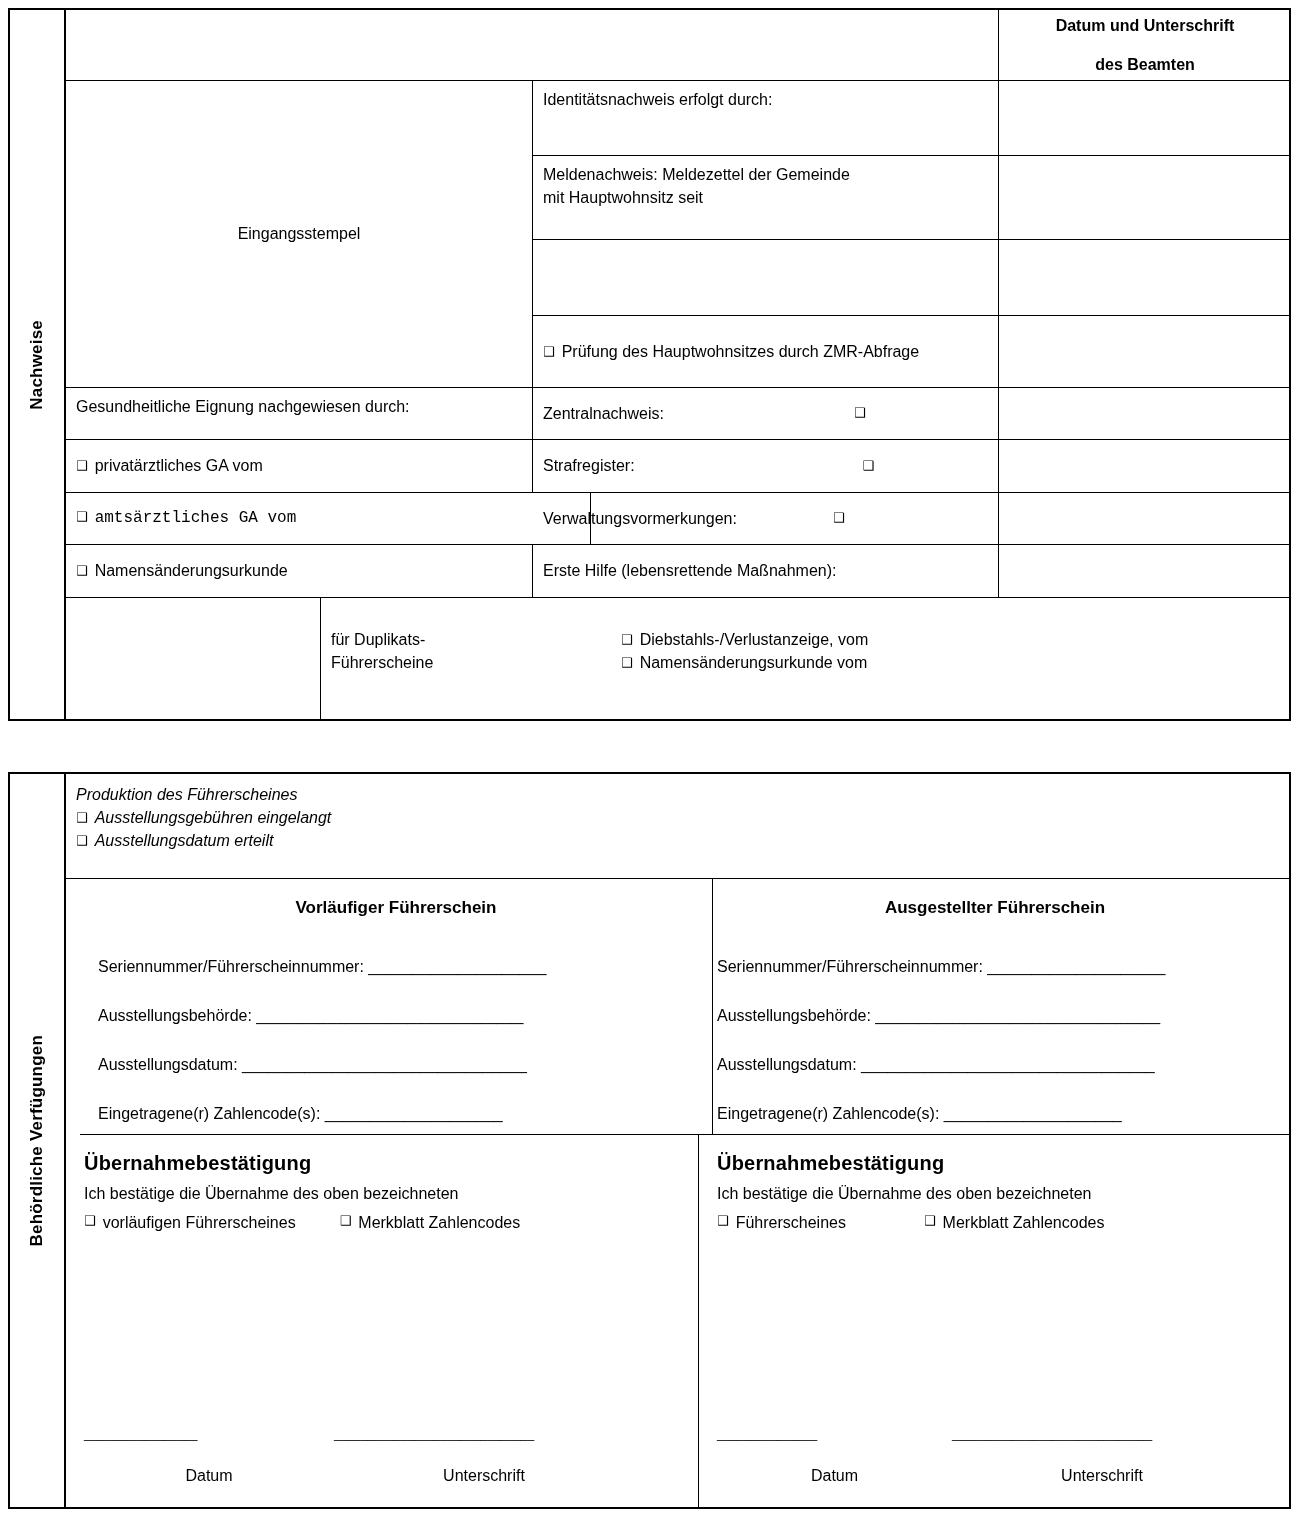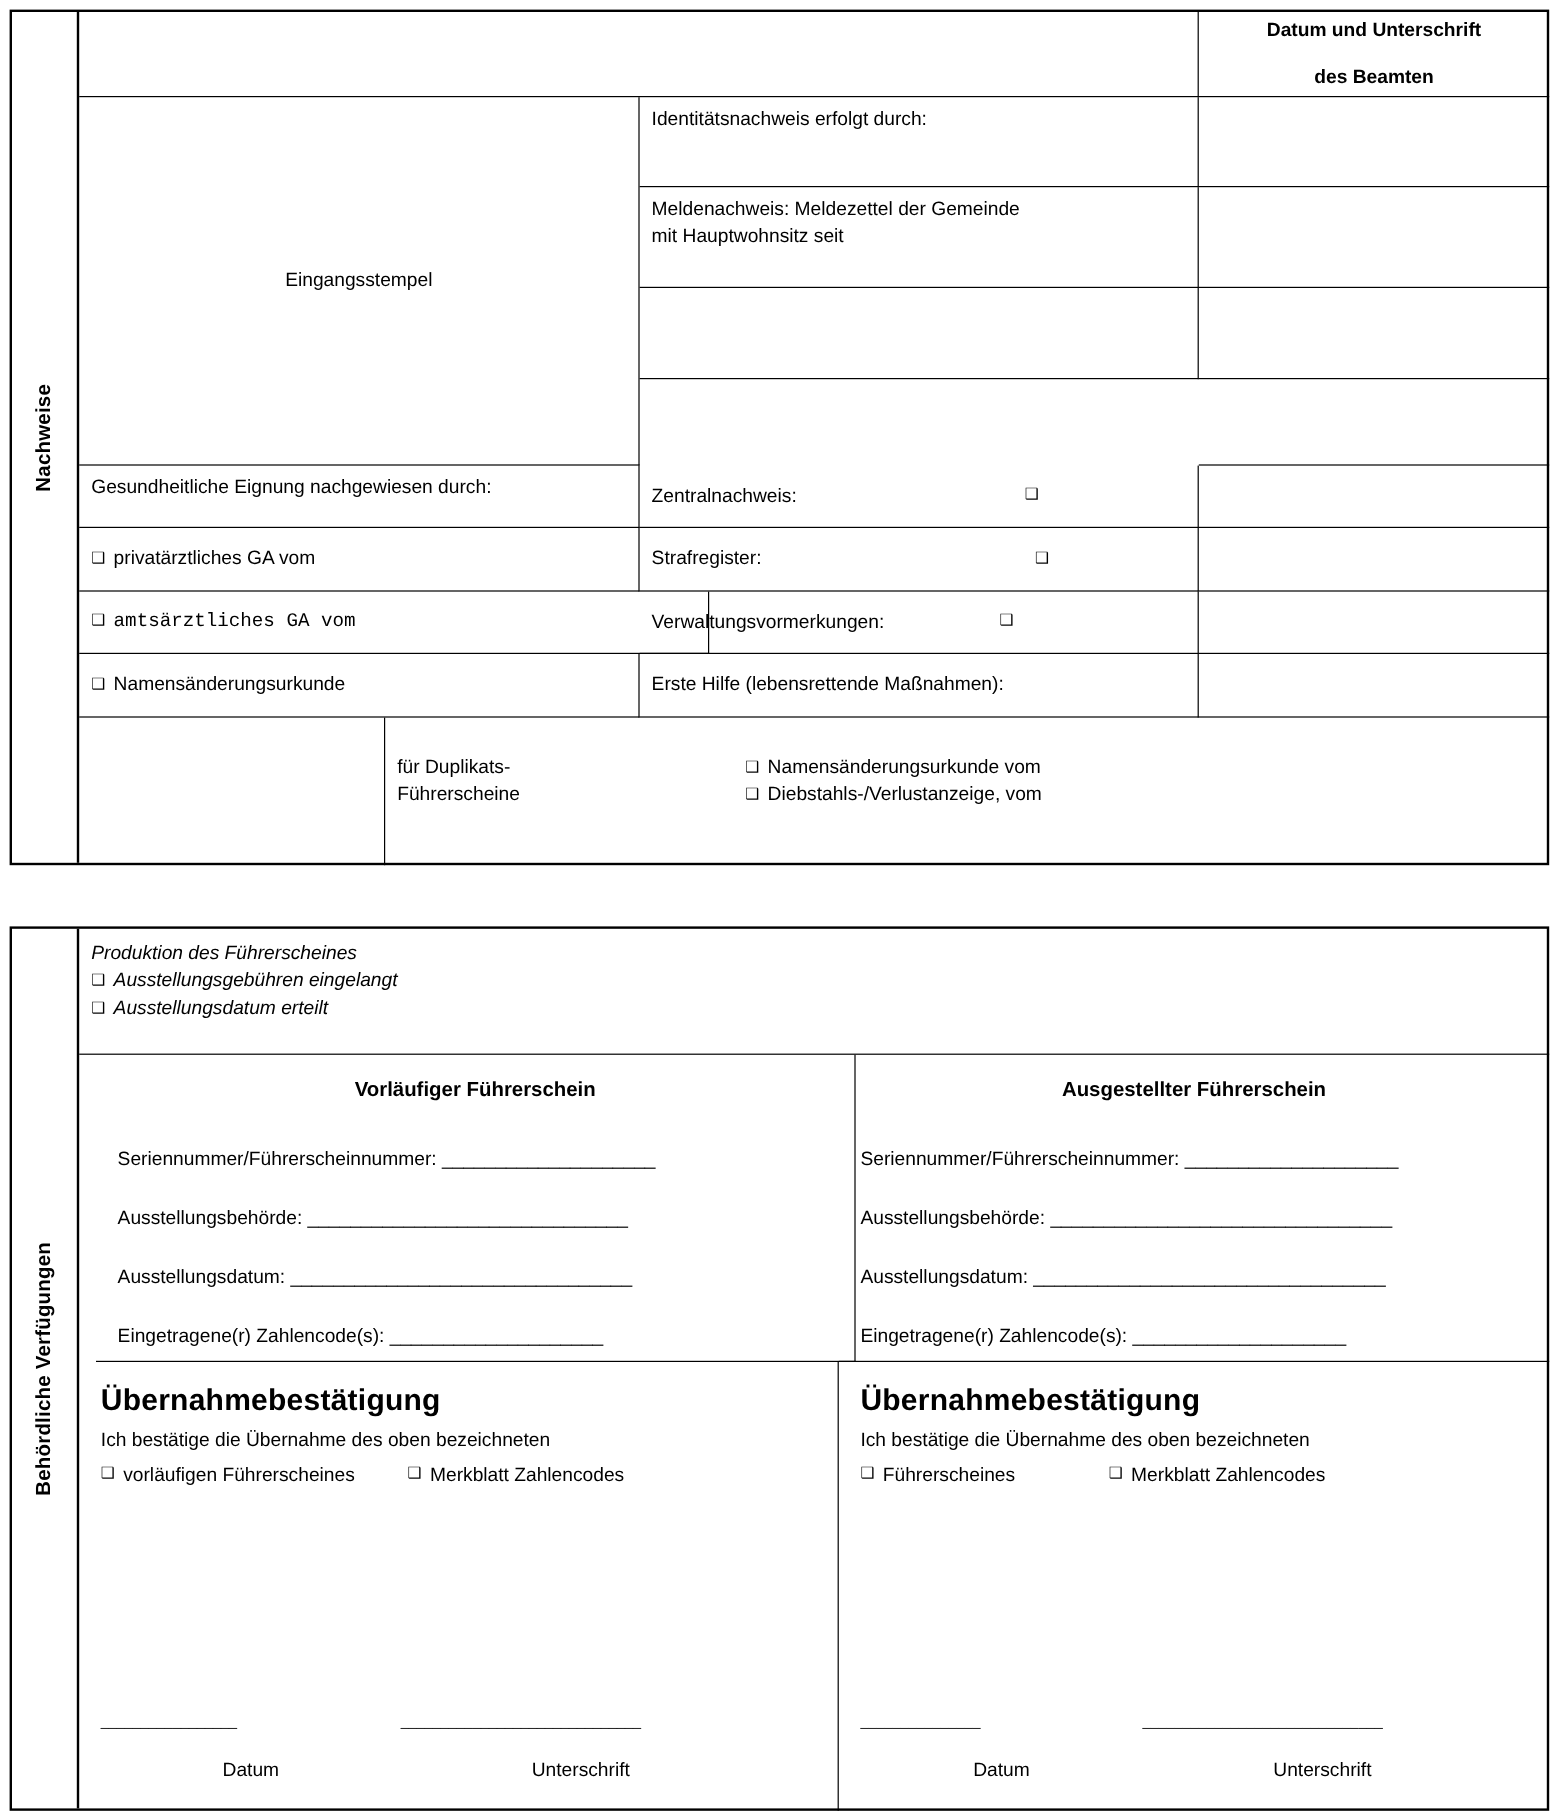--- a/index.html
+++ b/index.html
@@ -78,21 +78,21 @@
     margin-right: 7px;
     position: relative;
     top: -1px;
   }
   .boxglyph {
     font-family: "DejaVu Sans", sans-serif;
     font-size: 13px;
   }
 
   .big {
-    font-size: 25px;
+    font-size: 20px;
     font-weight: bold;
     letter-spacing: 0.2px;
   }
   .sub { font-size: 16px; }
   .fieldline { font-size: 16px; }
 
   .sigline {
     font-size: 12px;
     letter-spacing: 0px;
   }
@@ -125,20 +125,24 @@
 
     <div class="cell br bb" style="left:523px; top:146px; width:466px; height:84px;">
       <div>Meldenachweis: Meldezettel der Gemeinde</div>
       <div>mit Hauptwohnsitz seit</div>
     </div>
     <div class="cell bb" style="left:989px; top:146px; width:292px; height:84px;"></div>
 
     <div class="cell br bb" style="left:523px; top:230px; width:466px; height:76px;"></div>
     <div class="cell bb" style="left:989px; top:230px; width:292px; height:76px;"></div>
 
+    <div class="cell br bb mid" style="left:523px; top:306px; width:466px; height:72px;">
+      <span class="chk"></span>
+      <span>Prüfung des Hauptwohnsitzes durch ZMR-Abfrage</span>
+    </div>
     <div class="cell bb" style="left:989px; top:306px; width:292px; height:72px;"></div>
 
     <div class="cell br bb" style="left:56px; top:378px; width:467px; height:52px;">
       <span>Gesundheitliche Eignung nachgewiesen durch:</span>
     </div>
     <div class="cell br bb mid" style="left:56px; top:430px; width:467px; height:53px;">
       <span class="chk"></span>
       <span>privatärztliches GA vom</span>
     </div>
     <div class="cell br bb mid" style="left:56px; top:483px; width:525px; height:52px;font-family:Liberation Mono, monospace;">
@@ -174,25 +178,25 @@
     <div class="cell bb" style="left:989px; top:535px; width:292px; height:53px;"></div>
 
     <div class="cell br" style="left:56px; top:588px; width:255px; height:123px;"></div>
     <div class="cell" style="left:311px; top:588px; width:290px; height:123px; padding-top:30px;">
       <div>für Duplikats-</div>
       <div>Führerscheine</div>
     </div>
     <div class="cell" style="left:601px; top:588px; width:680px; height:123px; padding-top:30px;">
       <div class="mid">
         <span class="chk"></span>
+        <span>Diebstahls-/Verlustanzeige, vom</span>
+      </div>
+      <div class="mid">
+        <span class="chk"></span>
         <span>Namensänderungsurkunde vom</span>
-      </div>
-      <div class="mid">
-        <span class="chk"></span>
-        <span>Diebstahls-/Verlustanzeige, vom</span>
       </div>
     </div>
   </div>
 
   <div class="block" style="left:8px; top:772px; width:1283px; height:737px;">
 
     <div class="vlabel">
       <span>Behördliche Verfügungen</span>
     </div>
 

